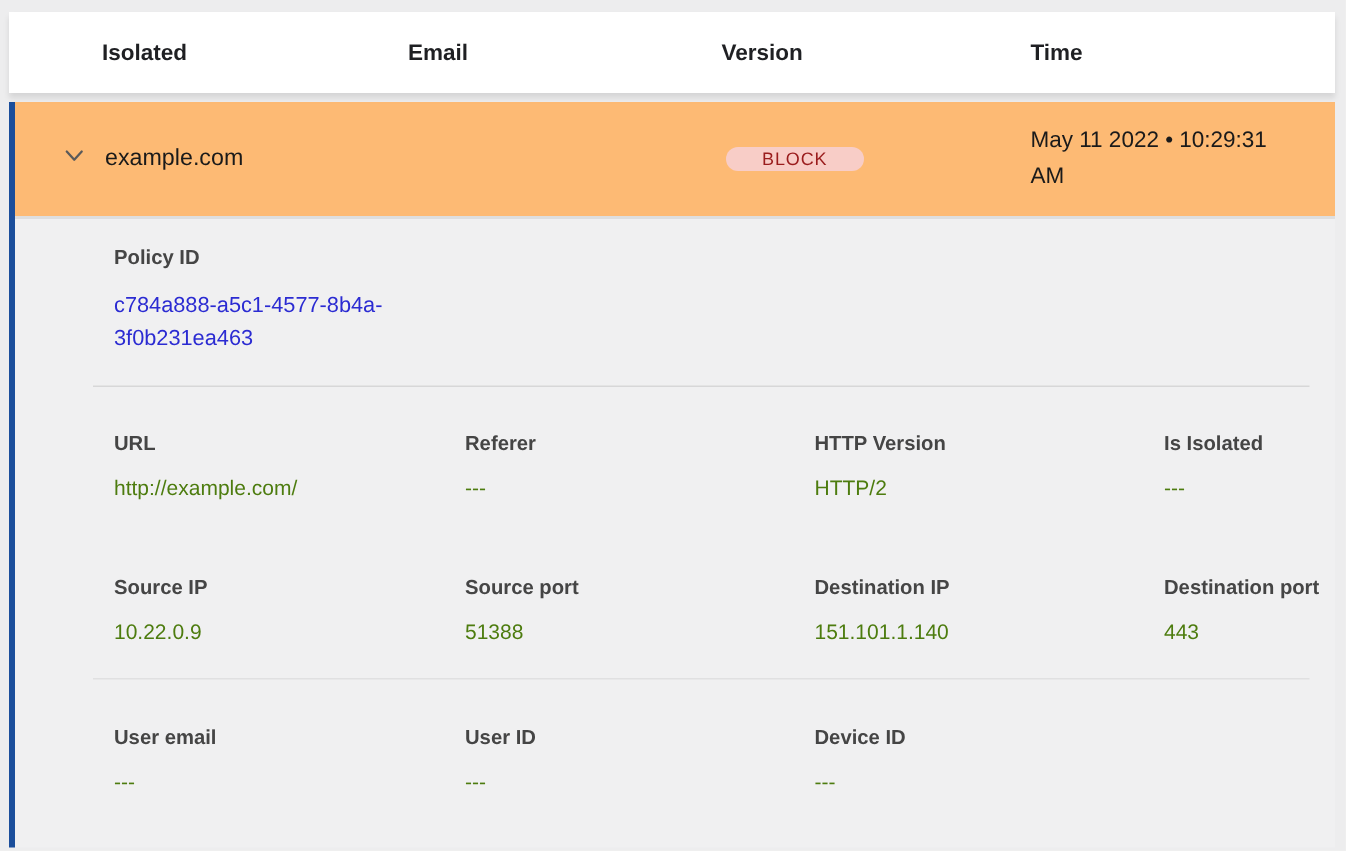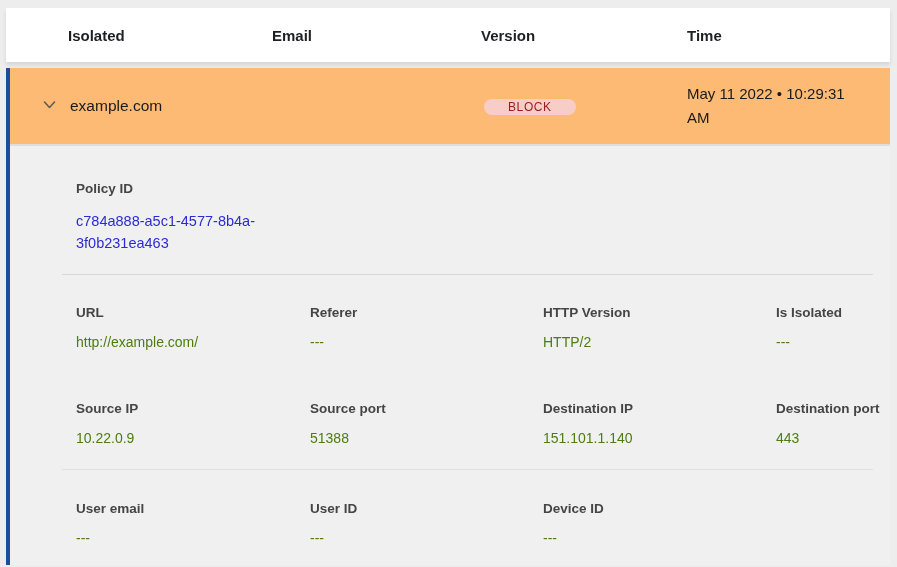--- a/index.html
+++ b/index.html
@@ -75,21 +75,21 @@
     font-size:15px;
     line-height:24px;
     color:#1a1a1a;
     max-width:178px;
   }
 
   
   .detail-panel{
     background:#f0f0f1;
     height:419px;
-    padding-top:33px;
+    padding-top:16px;
     overflow:hidden;
   }
   .policy-section{margin-left:66px;}
   .field-label{
     font-size:13.5px;
     font-weight:700;
     color:#454545;
     line-height:20px;
   }
   .policy-link{

